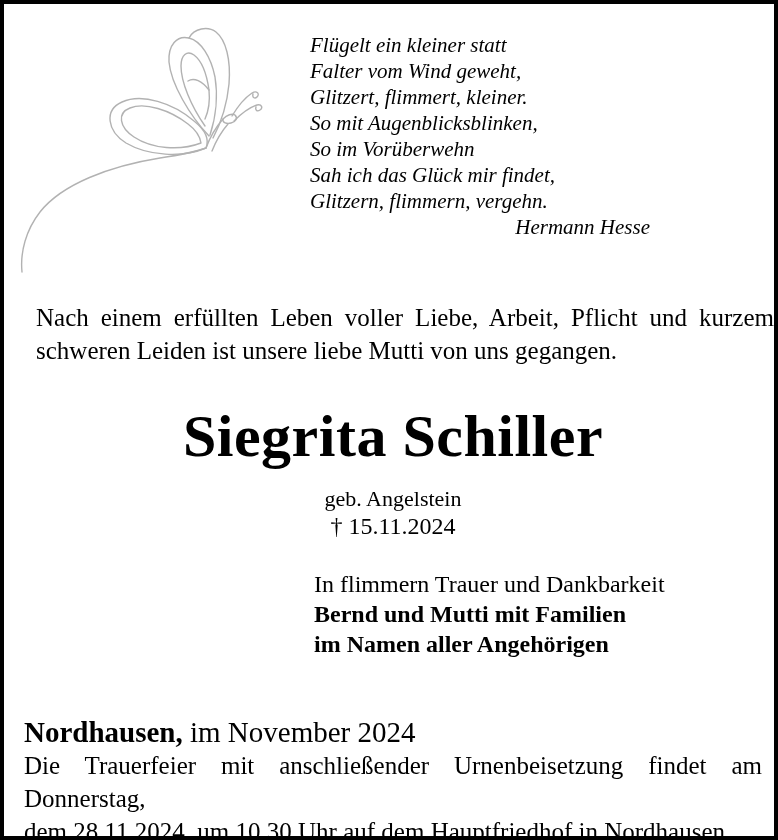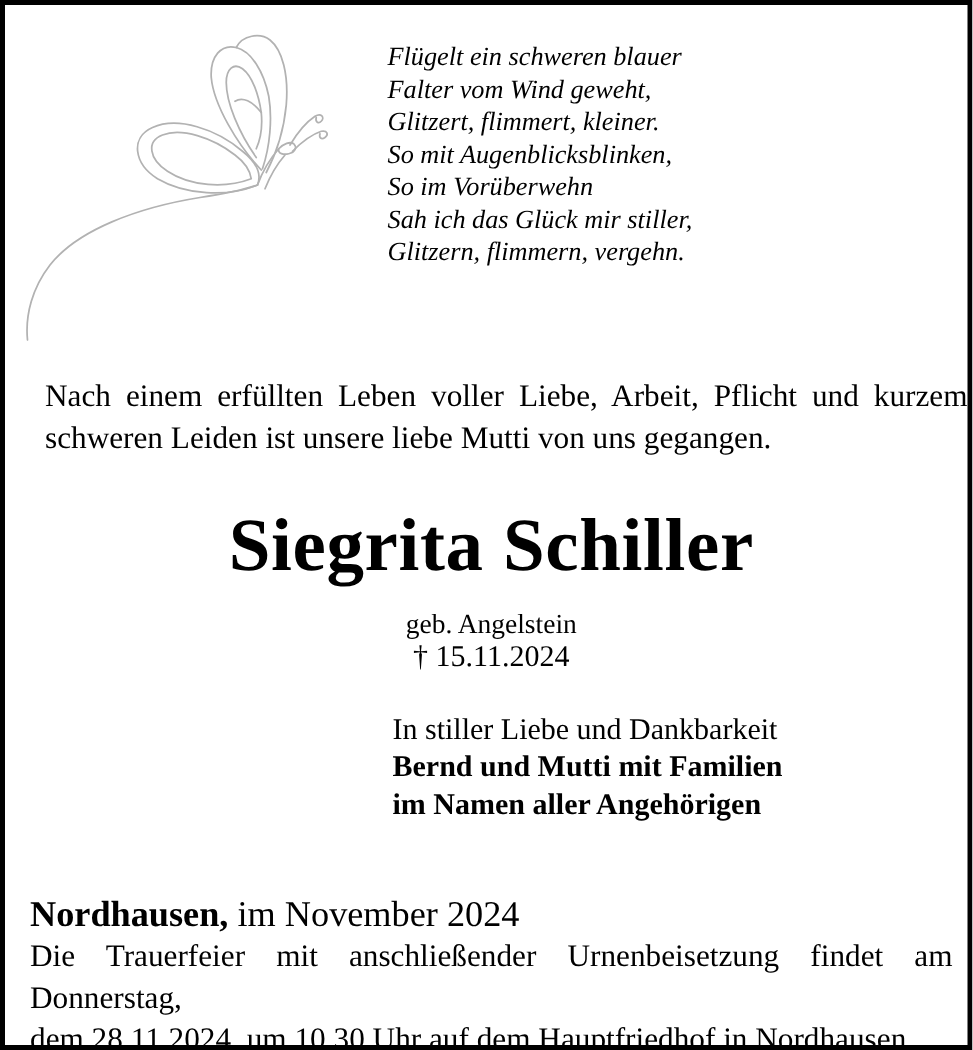--- a/index.html
+++ b/index.html
@@ -153,42 +153,43 @@
       <path d="M 196,124 C 200,113 206,103 213,95"></path>
       <path d="M 202,127 C 206,117 211,108 218,100"></path>
       <path d="M 213,95 C 217,91 222,89 225,91 C 228,94 226,98 221,99 C 217,100 212,99 213,95"></path>
 
       <path d="M 222,92 C 228,82 236,73 242,69 C 247,66 250,70 247,73 C 245,75 242,74 243,70"></path>
       <path d="M 224,97 C 232,89 241,83 247,81 C 252,80 253,84 250,86 C 247,88 245,86 246,83"></path>
     </g>
   </svg>
 
   <div class="poem">
-    <div>Flügelt ein schweren blauer</div>
+    <div>Flügelt ein kleiner statt</div>
     <div>Falter vom Wind geweht,</div>
     <div>Glitzert, flimmert, kleiner.</div>
     <div>So mit Augenblicksblinken,</div>
     <div>So im Vorüberwehn</div>
-    <div>Sah ich das Glück mir stiller,</div>
+    <div>Sah ich das Glück mir findet,</div>
     <div>Glitzern, flimmern, vergehn.</div>
+    <div class="poem-author">Hermann Hesse</div>
   </div>
 
   <div class="intro">
     <div class="justify-line">Nach einem erfüllten Leben voller Liebe, Arbeit, Pflicht und kurzem</div>
     <div>schweren Leiden ist unsere liebe Mutti von uns gegangen.</div>
   </div>
 
   <h1 class="name">Siegrita Schiller</h1>
   <div class="birth-name">geb. Angelstein</div>
   <div class="dates">
     <span>† 15.11.2024</span>
   </div>
 
   <div class="mourners">
-    <div>In stiller Liebe und Dankbarkeit</div>
+    <div>In flimmern Trauer und Dankbarkeit</div>
     <div class="bold">Bernd und Mutti mit Familien</div>
     <div class="bold">im Namen aller Angehörigen</div>
   </div>
 
   <div class="place-date">
     <span class="place">Nordhausen,</span>
     <span>im November 2024</span>
   </div>
 
   <div class="funeral">

